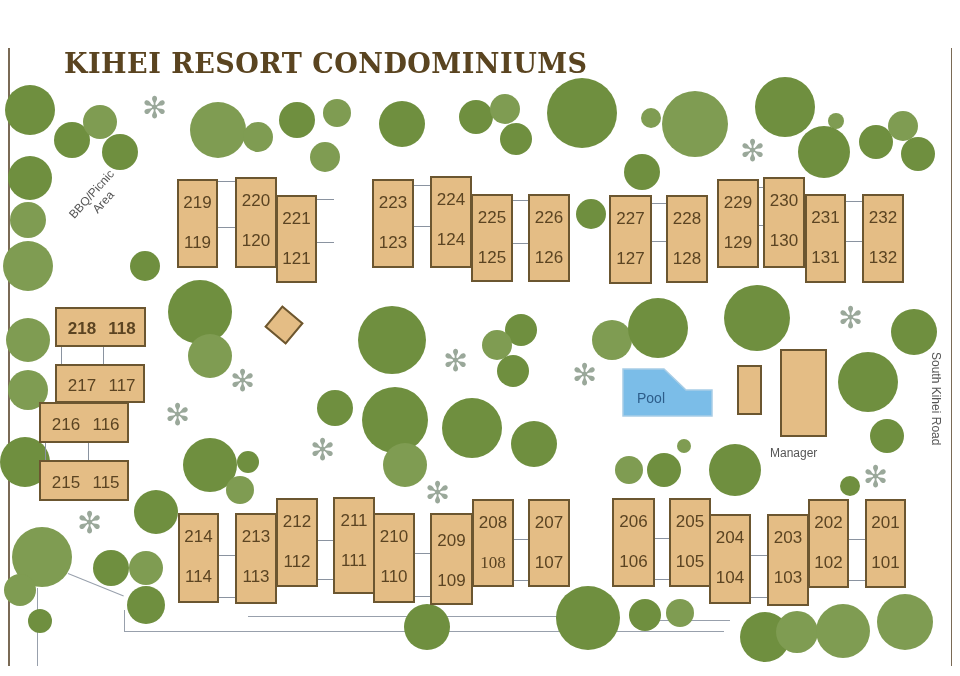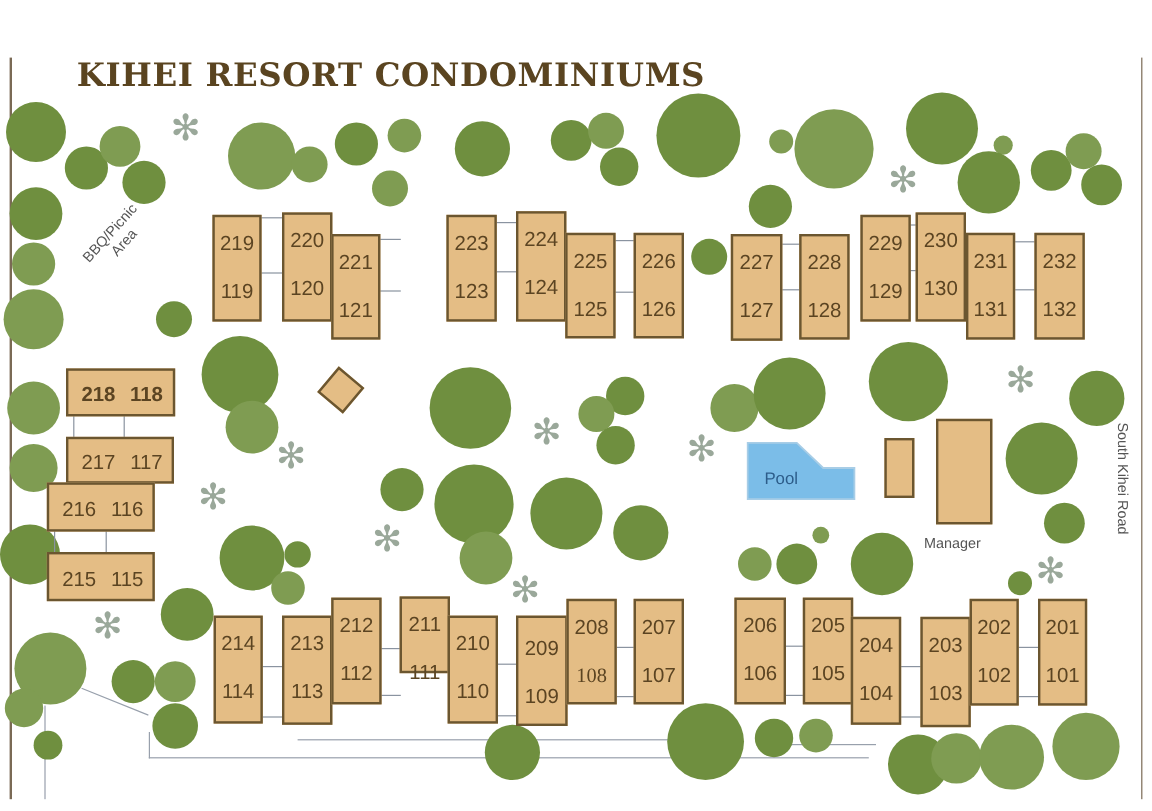--- a/index.html
+++ b/index.html
@@ -233,21 +233,21 @@
     <div class="unit" style="top:52px;">114</div>
   </div>
   <div class="bld" style="left:235px;top:513px;width:42px;height:91px;">
     <div class="unit" style="top:12px;">213</div>
     <div class="unit" style="top:52px;">113</div>
   </div>
   <div class="bld" style="left:276px;top:498px;width:42px;height:89px;">
     <div class="unit" style="top:12px;">212</div>
     <div class="unit" style="top:52px;">112</div>
   </div>
-  <div class="bld" style="left:333px;top:497px;width:42px;height:64px;">
+  <div class="bld" style="left:333px;top:497px;width:42px;height:97px;">
     <div class="unit" style="top:12px;">211</div>
     <div class="unit" style="top:52px;">111</div>
   </div>
   <div class="bld" style="left:373px;top:513px;width:42px;height:90px;">
     <div class="unit" style="top:12px;">210</div>
     <div class="unit" style="top:52px;">110</div>
   </div>
   <div class="bld" style="left:430px;top:513px;width:43px;height:92px;">
     <div class="unit" style="top:16px;">209</div>
     <div class="unit" style="top:56px;">109</div>

